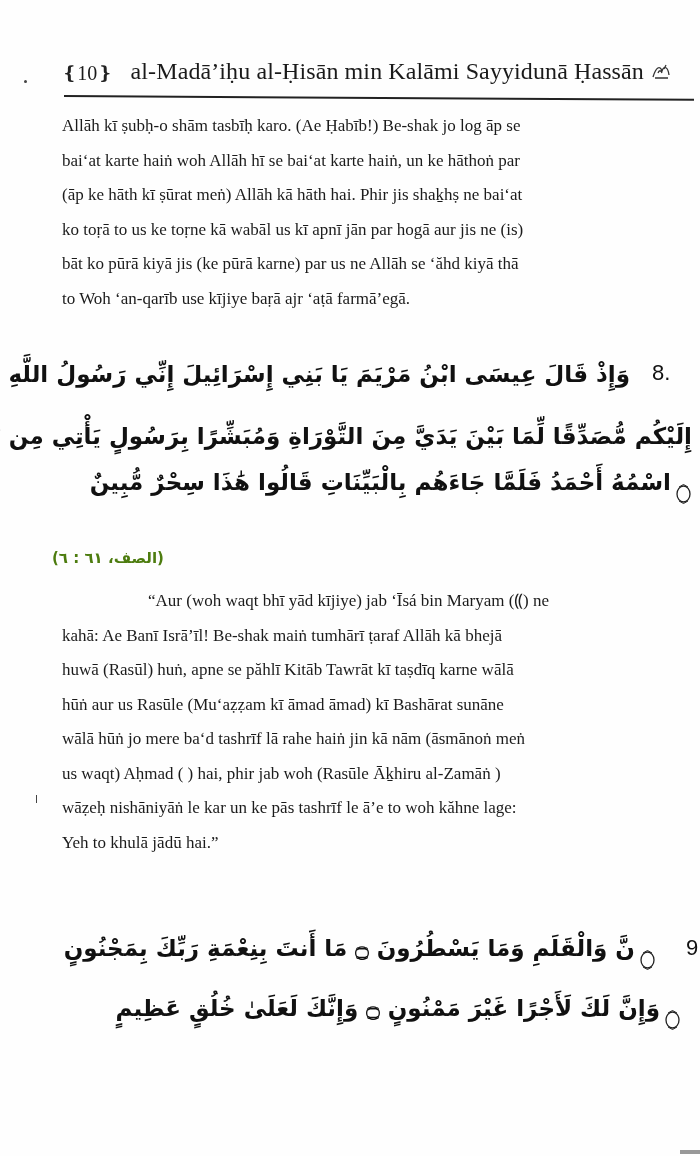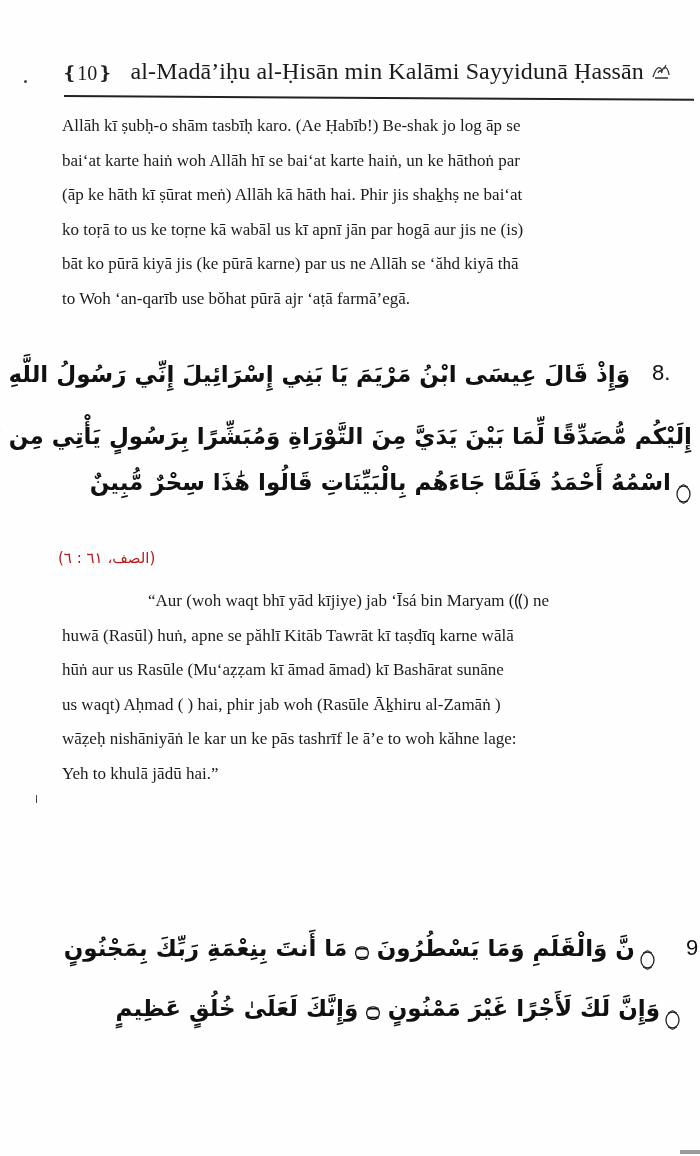--- a/index.html
+++ b/index.html
@@ -97,26 +97,27 @@
     font-size: 23px;
   }
   .verse-num {
     position: absolute;
     font-family: "Liberation Sans", sans-serif;
     font-size: 22px;
     color: #111;
   }
   .citation {
     position: absolute;
-    left: 58px;
+    left: 52px;
     top: 549px;
     font-family: "DejaVu Sans", sans-serif;
     font-size: 15px;
-    color: #b91c1c;
+    color: #4d7c0f;
     direction: rtl;
+    font-weight: bold;
   }
   .ayah-marker {
     display: inline-block;
     width: 17px;
     height: 20px;
     vertical-align: middle;
     margin: 0 4px;
   }
   .edge-mark {
     position: absolute;
@@ -142,21 +143,21 @@
     </span>
   </div>
   <div class="header-rule"></div>
 
   <div class="para" style="top:109px;">
     <span class="line">Allāh kī ṣubḥ-o shām tasbīḥ karo. (Ae Ḥabīb!) Be-shak jo log āp se</span>
     <span class="line">bai‘at karte haiṅ woh Allāh hī se bai‘at karte haiṅ, un ke hāthoṅ par</span>
     <span class="line">(āp ke hāth kī ṣūrat meṅ) Allāh kā hāth hai. Phir jis shaḵhṣ ne bai‘at</span>
     <span class="line">ko toṛā to us ke toṛne kā wabāl us kī apnī jān par hogā aur jis ne (is)</span>
     <span class="line">bāt ko pūrā kiyā jis (ke pūrā karne) par us ne Allāh se ‘ăhd kiyā thā</span>
-    <span class="line">to Woh ‘an-qarīb use bŏhat pūrā ajr ‘aṭā farmā’egā.</span>
+    <span class="line">to Woh ‘an-qarīb use kījiye baṛā ajr ‘aṭā farmā’egā.</span>
   </div>
 
   <div class="verse-num" style="left:652px; top:360px;">8.</div>
   <div class="arabic" style="right:70px; top:352px; width:600px;">
     <span class="aline">وَإِذْ قَالَ عِيسَى ابْنُ مَرْيَمَ يَا بَنِي إِسْرَائِيلَ إِنِّي رَسُولُ اللَّهِ</span>
   </div>
   <div class="arabic" style="right:8px; top:414px; width:640px;">
     <span class="aline">إِلَيْكُم مُّصَدِّقًا لِّمَا بَيْنَ يَدَيَّ مِنَ التَّوْرَاةِ وَمُبَشِّرًا بِرَسُولٍ يَأْتِي مِن بَعْدِي</span>
   </div>
   <div class="arabic" style="right:4px; top:460px; width:640px;">
@@ -166,22 +167,24 @@
             <ellipse cx="8.5" cy="10" rx="6.5" ry="8" stroke="#222" stroke-width="1.3" fill="none"></ellipse>
             <path d="M4 3 L8.5 0.5 L13 3 M4 17 L8.5 19.5 L13 17" stroke="#222" stroke-width="1" fill="none"></path>
           </svg>
       </span><span>اسْمُهُ أَحْمَدُ فَلَمَّا جَاءَهُم بِالْبَيِّنَاتِ قَالُوا هَٰذَا سِحْرٌ مُّبِينٌ</span>
     </span>
   </div>
   <div class="citation">(الصف، ٦١ : ٦)</div>
 
   <div class="para" style="top:576px;">
     <span class="line" style="padding-left:86px;margin-top:8px;">“Aur (woh waqt bhī yād kījiye) jab ‘Īsá bin Maryam (⸨) ne</span>
+    <span class="line">kahā: Ae Banī Isrā’īl! Be-shak maiṅ tumhārī ṭaraf Allāh kā bhejā</span>
     <span class="line">huwā (Rasūl) huṅ, apne se păhlī Kitāb Tawrāt kī taṣdīq karne wālā</span>
     <span class="line">hūṅ aur us Rasūle (Mu‘aẓẓam  kī āmad āmad) kī Bashārat sunāne</span>
+    <span class="line">wālā hūṅ jo mere ba‘d tashrīf lā rahe haiṅ jin kā nām (āsmānoṅ meṅ</span>
     <span class="line">us waqt) Aḥmad ( ) hai, phir jab woh (Rasūle Āḵhiru al-Zamāṅ )</span>
     <span class="line">wāẓeḥ nishāniyāṅ le kar un ke pās tashrīf le ā’e to woh kăhne lage:</span>
     <span class="line">Yeh to khulā jādū hai.”</span>
   </div>
 
   <div class="verse-num" style="left:686px; top:935px;">9.</div>
   <div class="arabic" style="right:40px; top:926px; width:640px;">
     <span class="aline">
       <span class="ayah-marker">
         <svg width="17" height="20" viewBox="0 0 17 20">

